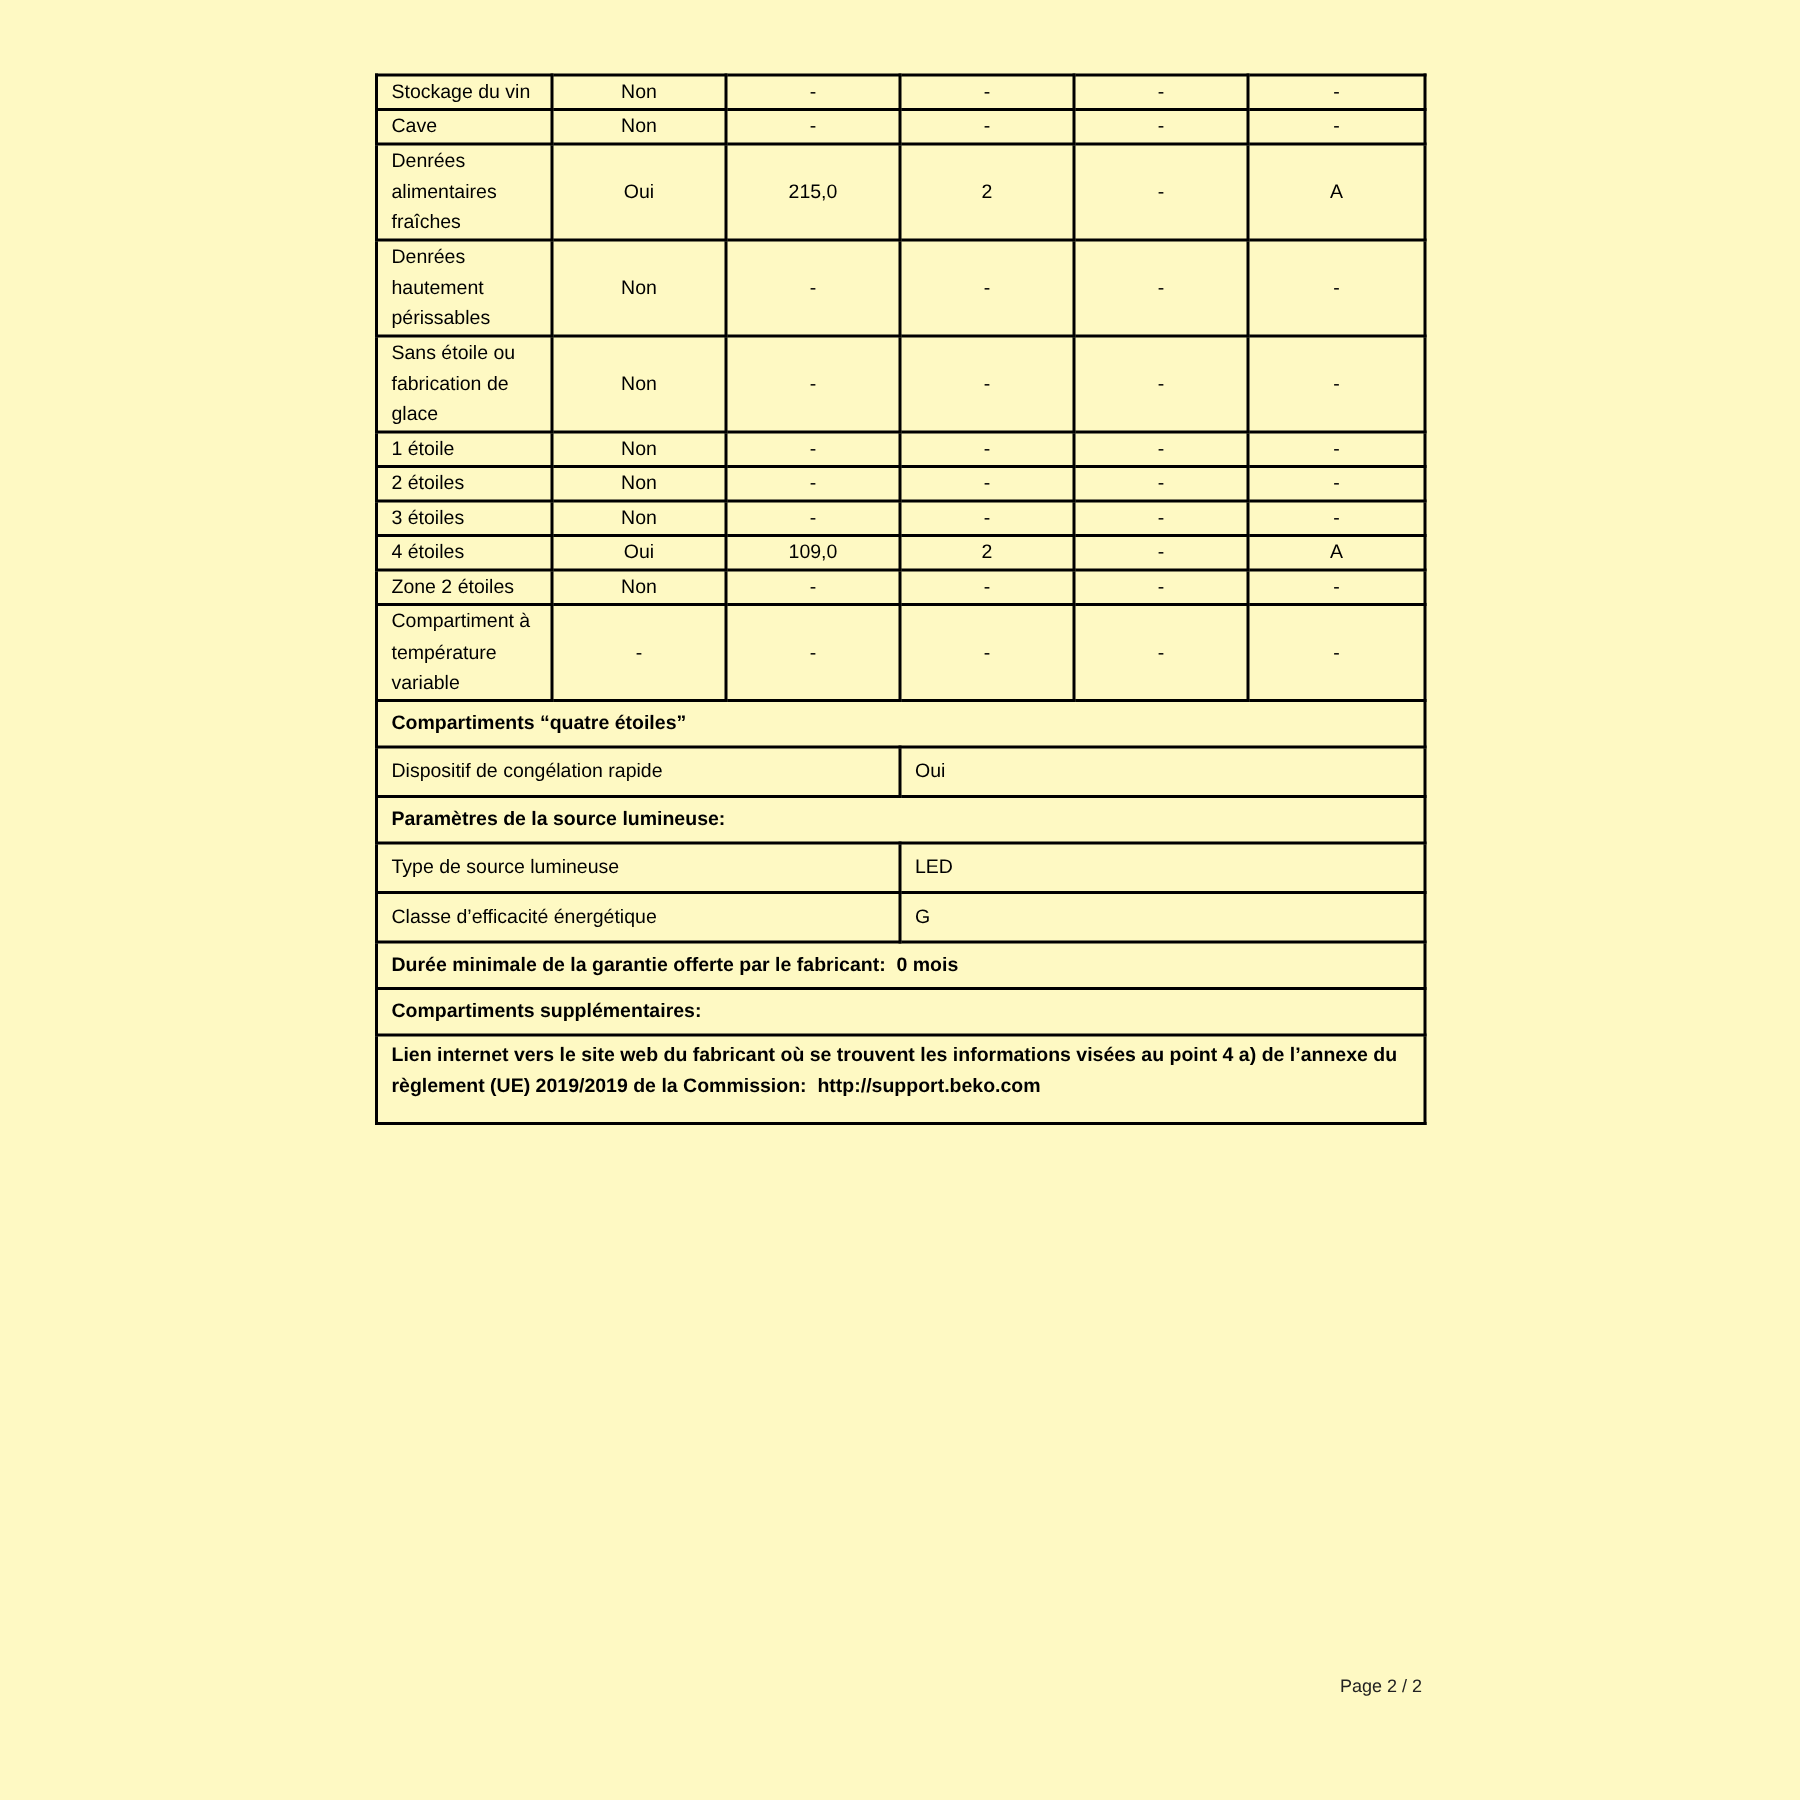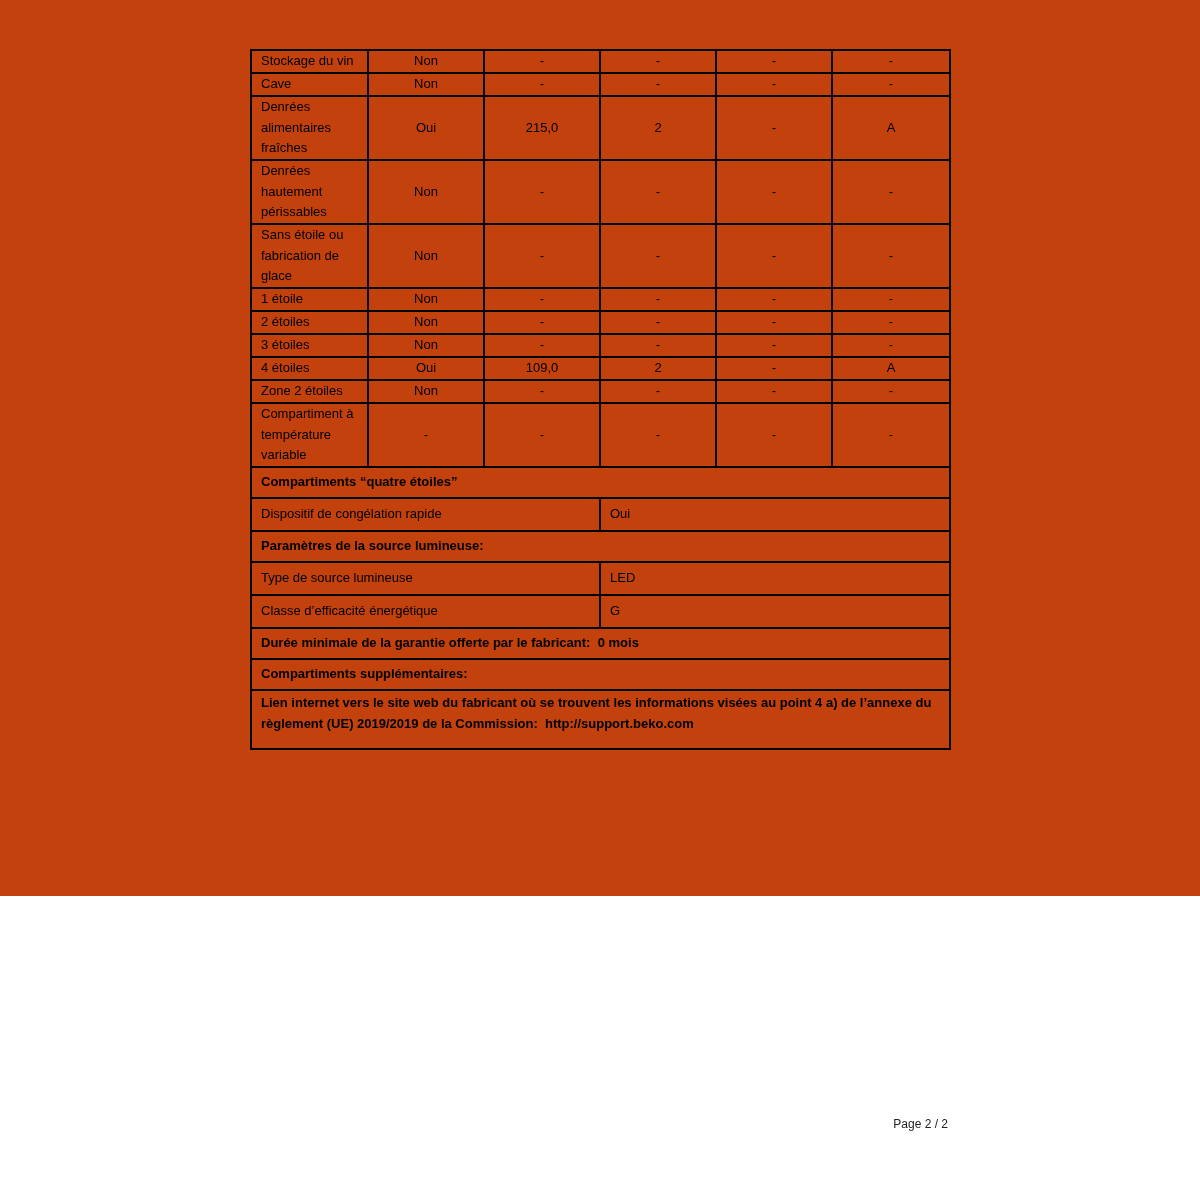--- a/index.html
+++ b/index.html
@@ -11,22 +11,22 @@
       width: 1200px;
       height: 1200px;
       position: relative;
       overflow: hidden;
       font-family: "Liberation Sans", "DejaVu Sans", sans-serif;
       color: #000;
     }
     .page {
       position: absolute;
       left: 0; top: 0;
-      width: 1200px; height: 896px;
-      background: #c2410c;
+      width: 1200px; height: 1200px;
+      background: #fef9c3;
     }
     table.spec {
       position: absolute;
       left: 250px;
       top: 49px;
       width: 699px;
       border-collapse: collapse;
       table-layout: fixed;
       font-size: 13px;
       line-height: 20.5px;

